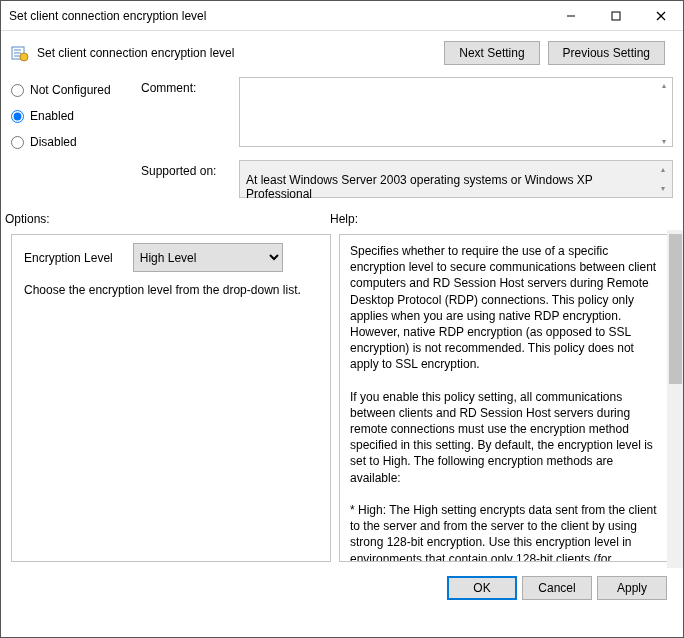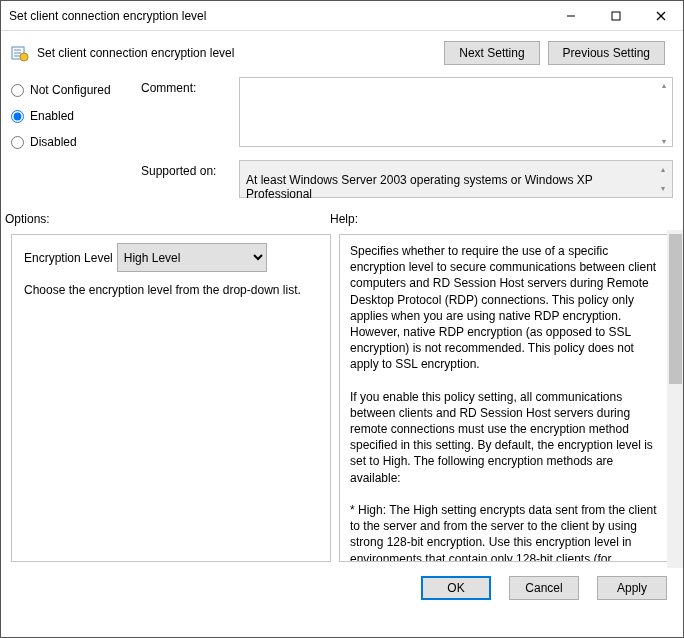--- a/index.html
+++ b/index.html
@@ -86,28 +86,28 @@
   .mid-row .right { flex:1; }
   .panels {
     display:flex; padding: 4px 10px 6px 10px; gap:8px; height: 338px;
   }
   .panel {
     border:1px solid #c4c4c4; background:#fff; padding:8px 12px;
     overflow:hidden; position:relative;
   }
   .panel.left { width: 320px; }
   .panel.right { flex:1; padding:8px 10px 8px 10px; overflow:auto;}
-  .opt-line { display:flex; align-items:center; gap:4px; margin-bottom:10px;}
+  .opt-line { display:flex; align-items:center; gap:20px; margin-bottom:10px;}
   select {
     background:#e1e1e1; border:1px solid #adadad;
     font-family:inherit; font-size:12px; padding:1px 2px; width:150px; height:29px;
   }
   .help-text { white-space:pre-wrap; line-height:1.35; font-size:12px;}
   .footer {
-    display:flex; justify-content:flex-end; gap:18px;
+    display:flex; justify-content:flex-end; gap:5px;
     padding: 8px 16px 10px 10px;
   }
   .field-block { display:flex; gap:8px; align-items:flex-start;}
   .field-block label{ width:90px; padding-top:4px;}
   .rel { position:relative; }
   .outer-scroll { position:absolute; right:0; top:222px; width:17px; height:360px; background:#f0f0f0;}
   .outer-scroll .thumb{ position:absolute; left:2px; right:2px; top:4px; height:150px; background:#c2c2c2;}
   input[type=radio]{ margin:0; }
 </style>
 </head>

